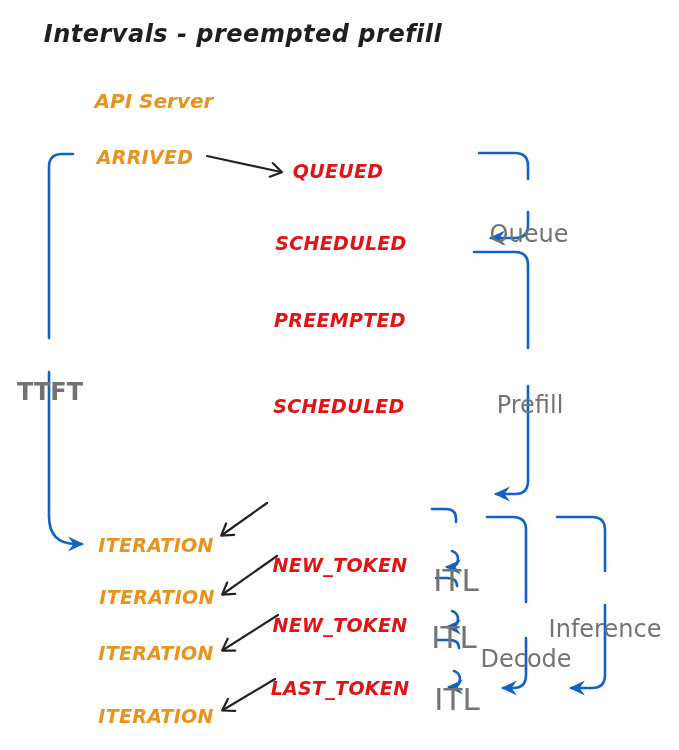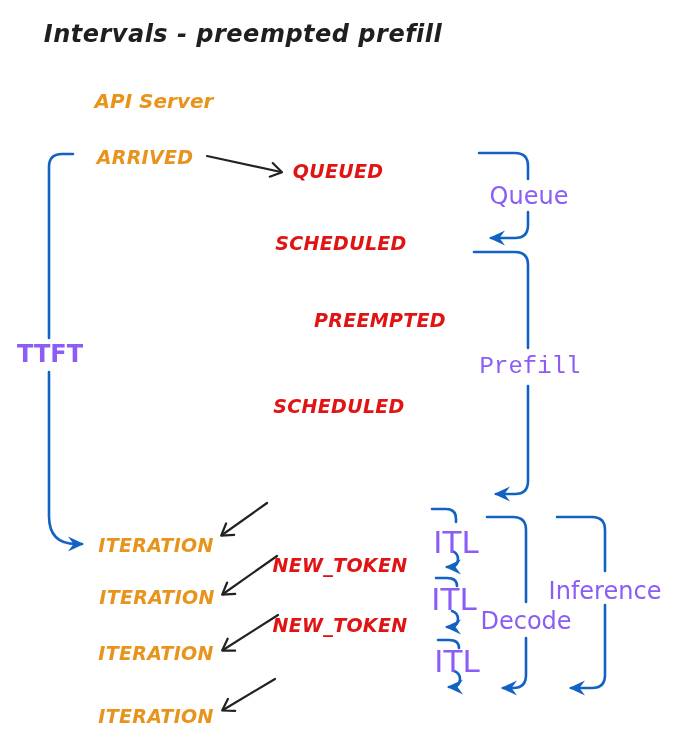--- a/index.html
+++ b/index.html
@@ -34,21 +34,21 @@
     text-underline-offset: 3px;
   }
   .state {
     font-size: 19px;
     font-style: italic;
     font-weight: 600;
     letter-spacing: 0.3px;
   }
   .orange { color: #E8941C; }
   .red    { color: #E01414; }
-  .interval { font-size: 24px; color: #8b5cf6; }
+  .interval { font-size: 24px; color: #737373; margin-top: 38px; }
   .interval.small { font-size: 31px; }
 </style>
 </head>
 <body>
 
 <div id="stage">
 
   <svg id="wires" viewBox="0 0 679 750" xmlns="http://www.w3.org/2000/svg">
     <defs>
       <marker id="bluehead" markerUnits="userSpaceOnUse" markerWidth="22" markerHeight="20" refX="16" refY="9" orient="auto">
@@ -107,27 +107,28 @@
   <div class="lbl colhead orange" style="left:154px; top:101px;">API Server</div>
 
   <div class="lbl state orange" style="left:145px; top:157px;">ARRIVED</div>
   <div class="lbl state orange" style="left:156px; top:545px;">ITERATION</div>
   <div class="lbl state orange" style="left:157px; top:597px;">ITERATION</div>
   <div class="lbl state orange" style="left:156px; top:653px;">ITERATION</div>
   <div class="lbl state orange" style="left:156px; top:716px;">ITERATION</div>
 
   <div class="lbl state red" style="left:338px; top:171px;">QUEUED</div>
   <div class="lbl state red" style="left:341px; top:243px;">SCHEDULED</div>
-  <div class="lbl state red" style="left:340px; top:320px;margin-left:40px;">PREEMPTED</div>
+  <div class="lbl state red" style="left:340px; top:320px;">PREEMPTED</div>
   <div class="lbl state red" style="left:339px; top:406px;">SCHEDULED</div>
   <div class="lbl state red" style="left:340px; top:565px;">NEW_TOKEN</div>
   <div class="lbl state red" style="left:340px; top:625px;">NEW_TOKEN</div>
+  <div class="lbl state red" style="left:340px; top:688px;">LAST_TOKEN</div>
 
   <div class="lbl interval" style="left:50px; top:354px;font-weight:bold;">TTFT</div>
   <div class="lbl interval" style="left:529px; top:196px;">Queue</div>
-  <div class="lbl interval" style="left:530px; top:367px;font-family:Liberation Mono, monospace;">Prefill</div>
+  <div class="lbl interval" style="left:530px; top:367px;">Prefill</div>
   <div class="lbl interval small" style="left:456px; top:542px;">ITL</div>
   <div class="lbl interval small" style="left:454px; top:599px;">ITL</div>
   <div class="lbl interval small" style="left:457px; top:661px;">ITL</div>
   <div class="lbl interval" style="left:526px; top:621px;">Decode</div>
   <div class="lbl interval" style="left:605px; top:591px;">Inference</div>
 
 </div>
 
 </body></html>

